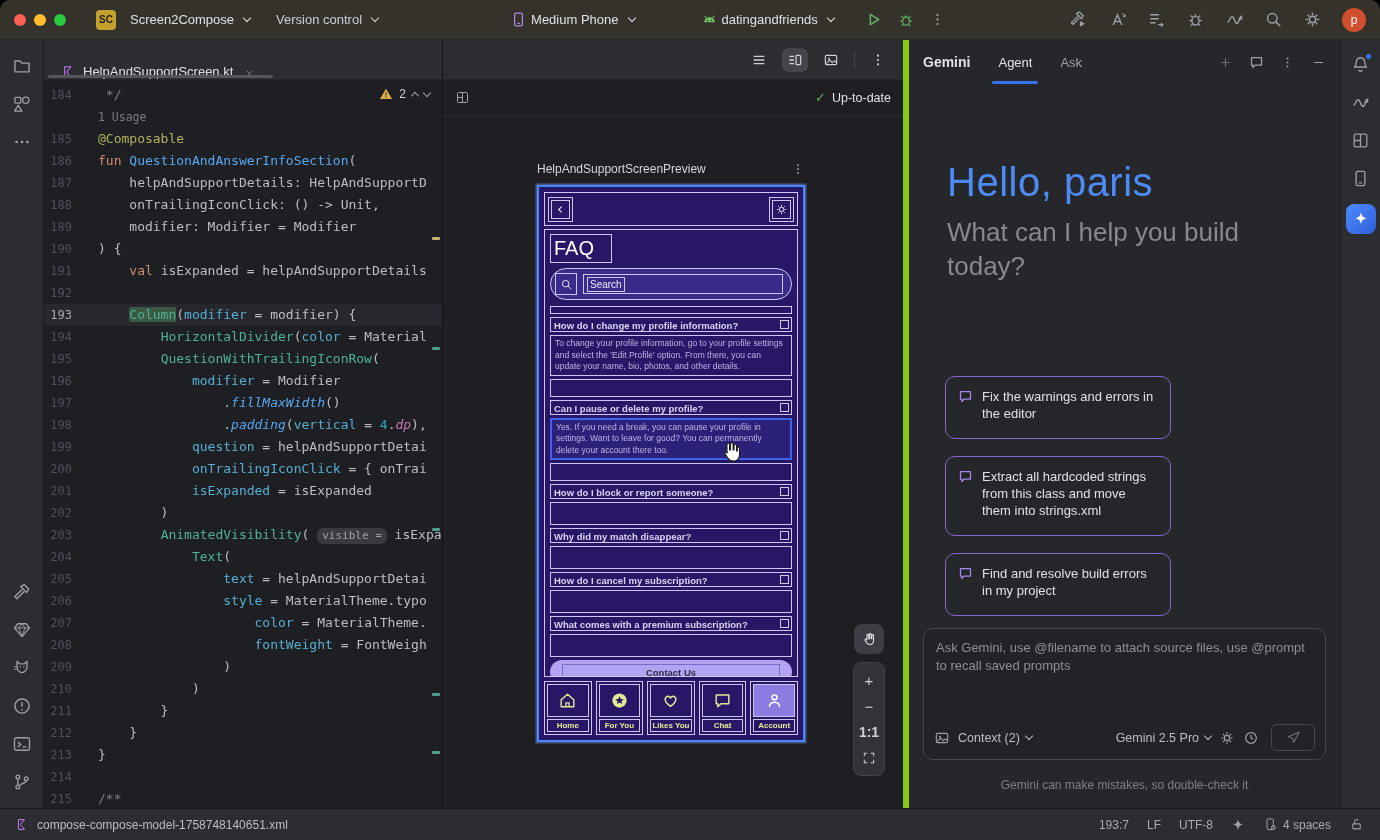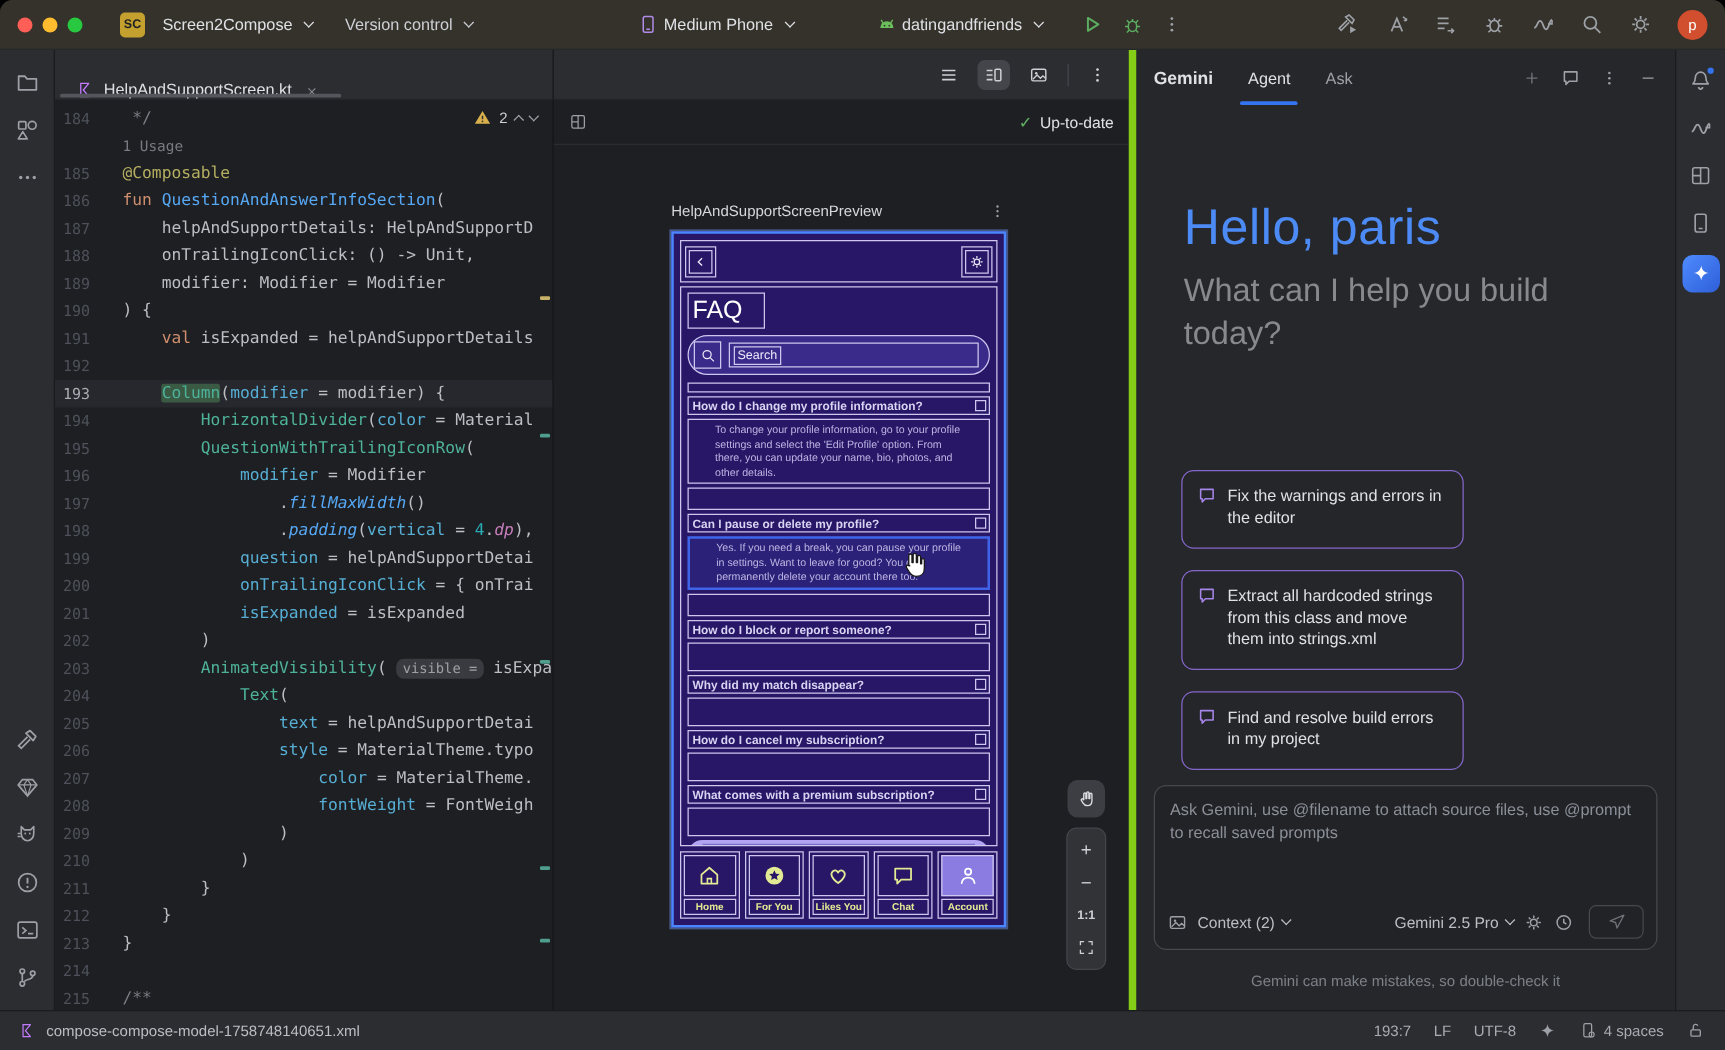--- a/index.html
+++ b/index.html
@@ -79,39 +79,39 @@
   .p-faq{width:62px;height:29px;border:1px solid #CDC6EE;color:#fff;font-size:20px;line-height:27px;padding-left:3px;flex:none;}
   .p-search{height:32px;border-radius:16px;background:#3A2B8A;border:1px solid #CDC6EE;margin-top:5px;display:flex;align-items:center;padding:0 8px 0 4px;flex:none;}
   .p-search .sicon{width:22px;height:22px;border:1px solid #CDC6EE;display:flex;align-items:center;justify-content:center;color:#EDEBFA;flex:none;}
   .p-search .sfield{flex:1;height:20px;border:1px solid #CDC6EE;margin-left:6px;display:flex;align-items:center;padding:0 3px;}
   .p-search .stext{font-size:10px;color:#EDEBFA;border:1px solid #CDC6EE;padding:0 2px;line-height:13px;}
   .blocks{margin-top:6px;display:flex;flex-direction:column;flex:1;}
   .blk{border:1px solid #CDC6EE;margin-bottom:3px;position:relative;flex:none;}
   .blk.q{height:15px;font-size:9.5px;font-weight:700;color:#D9D4F2;padding:1px 14px 0 3px;line-height:13px;white-space:nowrap;overflow:hidden;}
   .blk .sq{display:none;}
   .blk.q .sq{display:block;position:absolute;right:2px;top:2px;width:9px;height:9px;border:1px solid #CDC6EE;}
-  .blk.ans{min-height:39px;font-size:8.5px;color:#BEB6E4;line-height:11.5px;padding:2px 21px;}
+  .blk.ans{min-height:39px;font-size:8.5px;color:#BEB6E4;line-height:11.5px;padding:2px 4px;}
   .blk.ans.empty{min-height:23px;}
   .blk.ans.hover{border:2px solid #4064E8;background:#2B2178;}
   .blk.spc{height:18px;}
   .blk.spc.thin{height:8px;}
   .p-contact{margin-top:auto;height:24px;border-radius:12px;background:#B2A4F2;display:flex;align-items:center;padding:0 12px;flex:none;margin-bottom:10px;}
   .p-contact .inner{flex:1;height:17px;border:1px solid #7A6CC8;text-align:center;font-size:9.5px;font-weight:700;line-height:16px;color:#2F2B45;}
   .p-nav{height:54px;margin-top:4px;display:flex;gap:4px;flex:none;}
   .p-navitem{flex:1;border:1px solid #CDC6EE;padding:2px;display:flex;flex-direction:column;color:#E2EB94;}
   .p-navicon{flex:1;border:1px solid #CDC6EE;display:flex;align-items:center;justify-content:center;margin-bottom:2px;}
   .p-navitem.sel .p-navicon{background:#8A7CE0;color:#FFFFFF;}
   .p-navlabel{height:13px;border:1px solid #CDC6EE;font-size:8px;font-weight:700;text-align:center;line-height:11px;white-space:nowrap;overflow:hidden;}
 
   
   .zoomctl{position:absolute;right:18px;bottom:32px;width:32px;display:flex;flex-direction:column;align-items:center;}
   .panbtn{width:30px;height:30px;border-radius:8px;background:#3C3E43;display:flex;align-items:center;justify-content:center;color:#DFE1E5;margin-bottom:8px;}
   .zgroup{width:32px;border-radius:8px;background:#313337;border:1px solid #43454A;display:flex;flex-direction:column;align-items:center;padding:4px 0;color:#CED0D6;}
   .zbtn{height:26px;width:100%;display:flex;align-items:center;justify-content:center;font-size:15px;}
-  .zbtn.ratio{font-size:10px;font-weight:700;}
+  .zbtn.ratio{font-size:14px;font-weight:700;}
 
   
   .cursor{position:absolute;left:718px;top:440px;z-index:50;pointer-events:none;}
 
   
   .gemini{width:437px;flex:none;background:#26272B;border-left:6px solid #84cc16;position:relative;overflow:hidden;}
   .g-header{height:44px;display:flex;align-items:center;padding:0 14px;}
   .g-title{font-size:14px;font-weight:700;color:#DFE1E5;}
   .g-tab{font-size:13px;color:#9DA0A6;margin-left:28px;position:relative;height:44px;display:flex;align-items:center;}
   .g-tab.active{color:#DFE1E5;}

